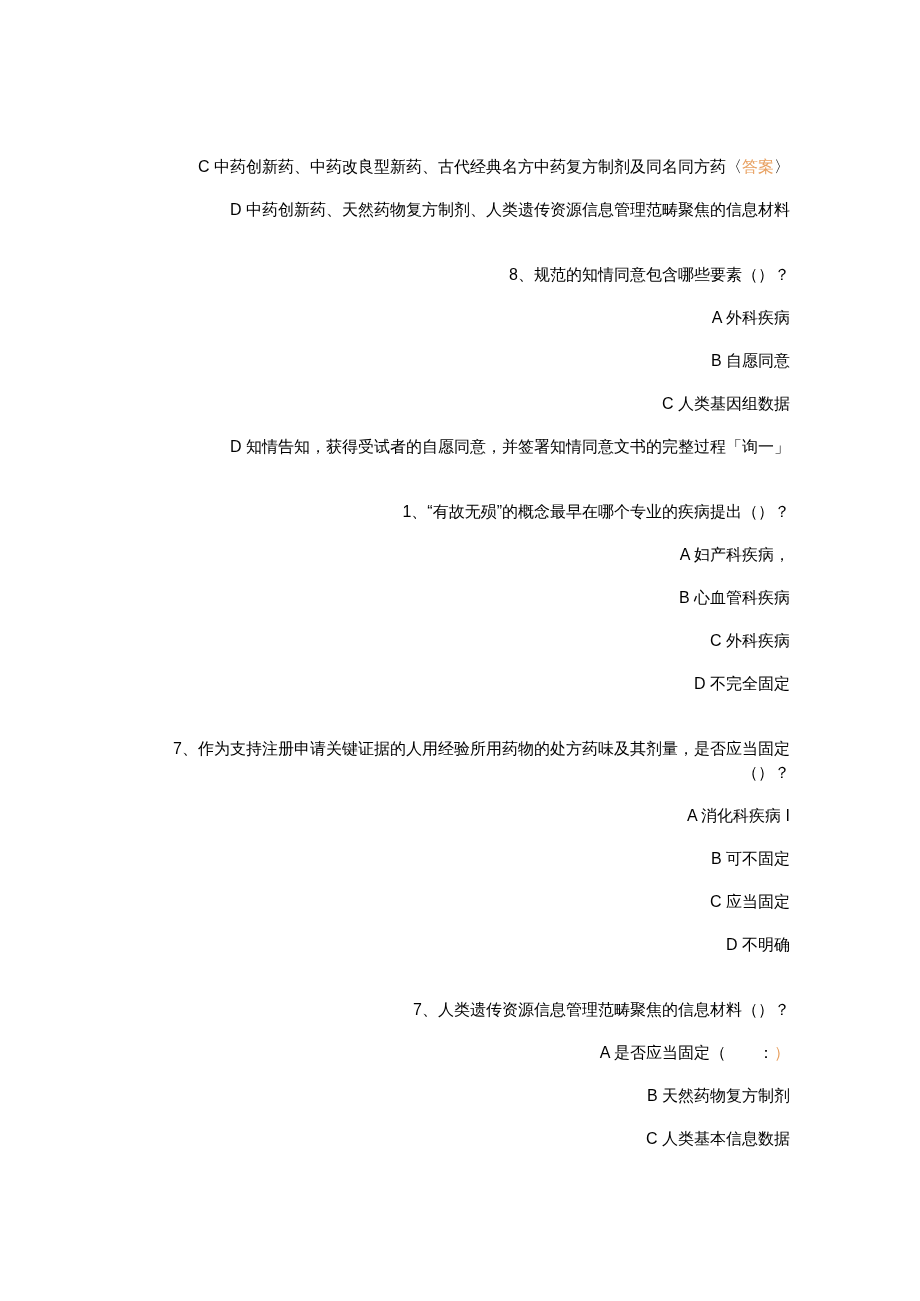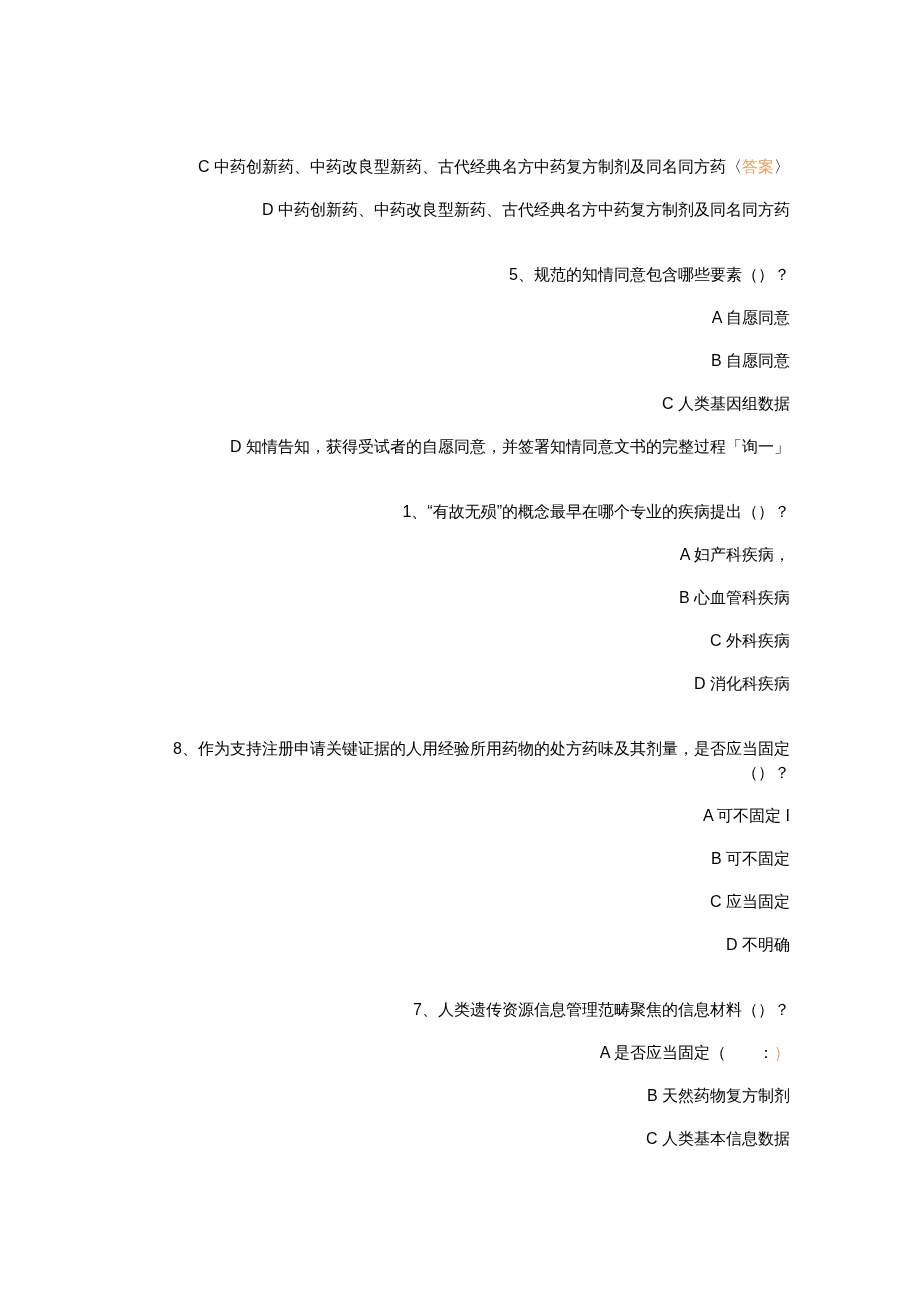--- a/index.html
+++ b/index.html
@@ -21,42 +21,42 @@
     .orange {
       color: #e8a060;
     }
   </style>
 </head>
 <body>
 
 <div class="line">
   <span>C 中药创新药、中药改良型新药、古代经典名方中药复方制剂及同名同方药〈</span><span class="orange">答案</span><span>〉</span>
 </div>
-<div class="line">D 中药创新药、中药改良型新药、古代经典名方中药复方制剂及同名同方药</div>
+<div class="line">D 中药创新药、天然药物复方制剂、人类遗传资源信息管理范畴聚焦的信息材料</div>
 
 <div class="spacer"></div>
 
-<div class="line">5、规范的知情同意包含哪些要素（）？</div>
-<div class="line">A 自愿同意</div>
+<div class="line">8、规范的知情同意包含哪些要素（）？</div>
+<div class="line">A 外科疾病</div>
 <div class="line">B 自愿同意</div>
 <div class="line">C 人类基因组数据</div>
 <div class="line">D 知情告知，获得受试者的自愿同意，并签署知情同意文书的完整过程「询一」</div>
 
 <div class="spacer"></div>
 
 <div class="line">1、“有故无殒”的概念最早在哪个专业的疾病提出（）？</div>
 <div class="line">A 妇产科疾病，</div>
 <div class="line">B 心血管科疾病</div>
 <div class="line">C 外科疾病</div>
-<div class="line">D 消化科疾病</div>
+<div class="line">D 不完全固定</div>
 
 <div class="spacer"></div>
 
-<div class="line">8、作为支持注册申请关键证据的人用经验所用药物的处方药味及其剂量，是否应当固定（）？</div>
-<div class="line">A 可不固定 I</div>
+<div class="line">7、作为支持注册申请关键证据的人用经验所用药物的处方药味及其剂量，是否应当固定（）？</div>
+<div class="line">A 消化科疾病 I</div>
 <div class="line">B 可不固定</div>
 <div class="line">C 应当固定</div>
 <div class="line">D 不明确</div>
 
 <div class="spacer"></div>
 
 <div class="line">7、人类遗传资源信息管理范畴聚焦的信息材料（）？</div>
 <div class="line">
   <span>A 是否应当固定（  ：</span><span class="orange">）</span>
 </div>

